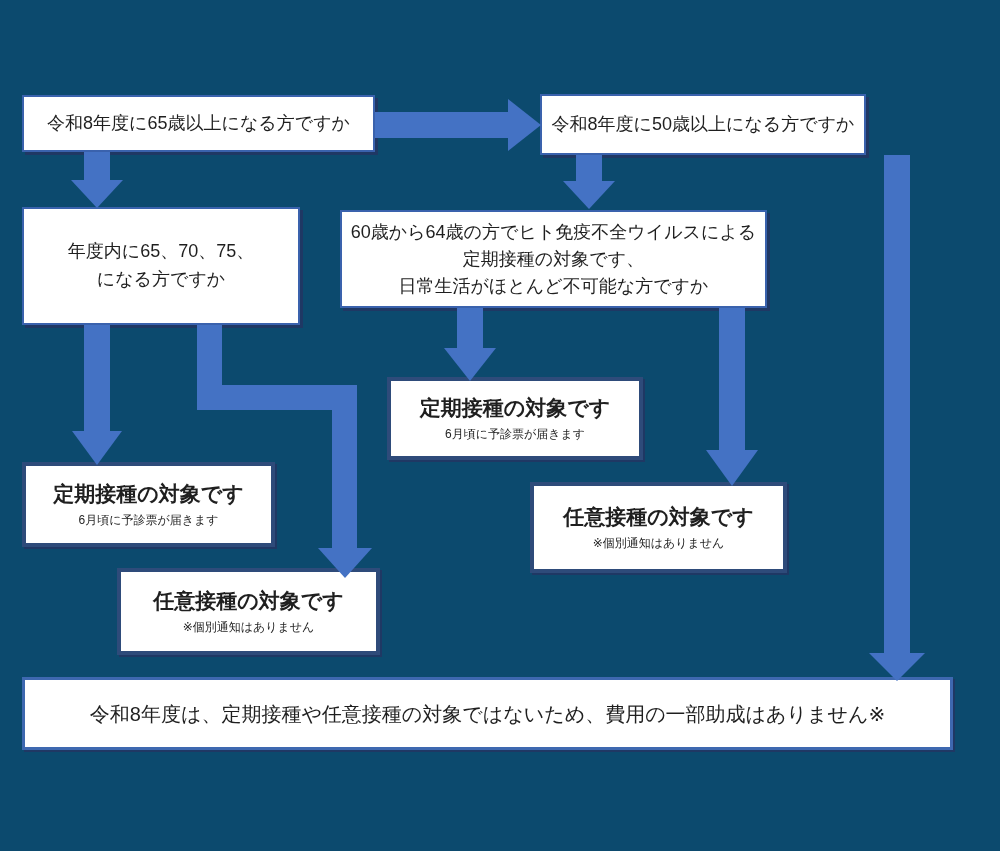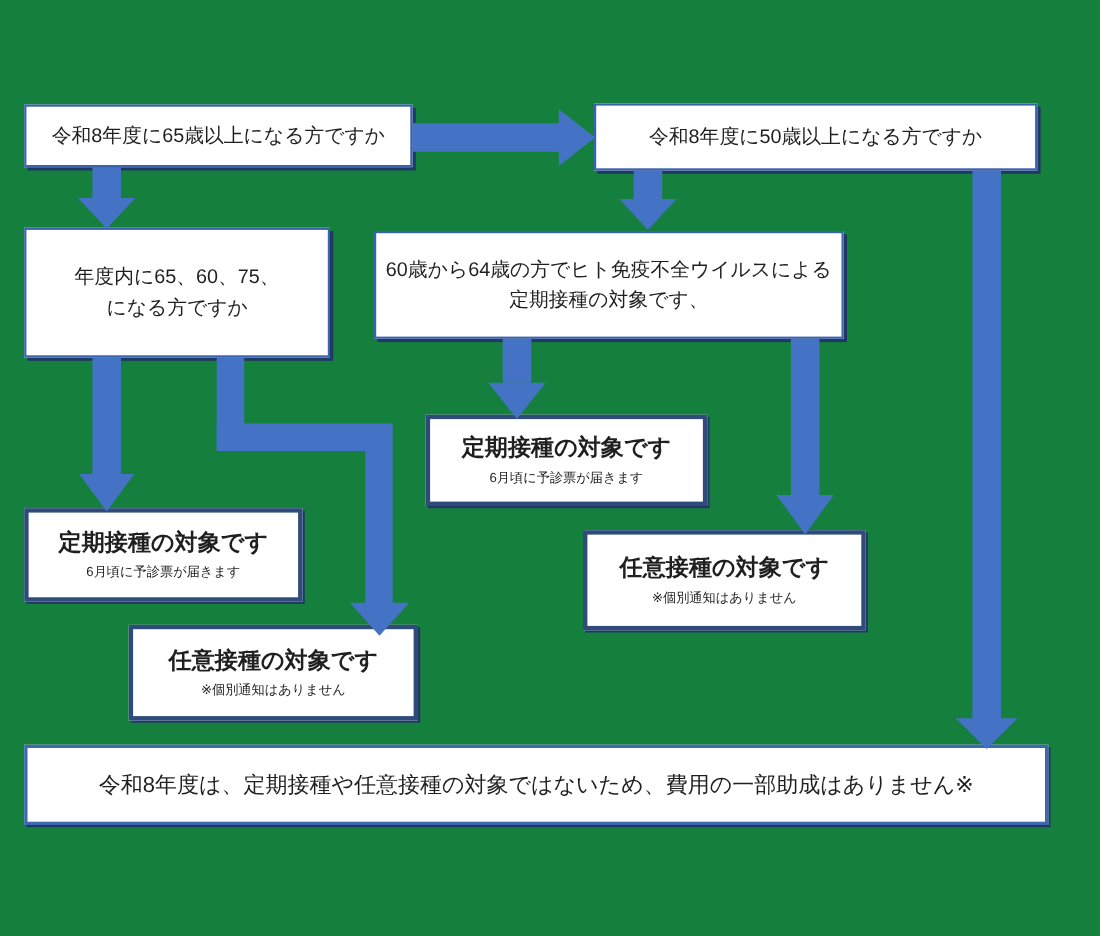--- a/index.html
+++ b/index.html
@@ -6,21 +6,21 @@
     --arrow:#4472C4;
     --question-border:#3A62AD;
     --result-border:#2E4B7A;
     --bottom-border:#3E68B0;
     --shadow:#1F3864;
     --box-fill:#FFFFFF;
     --text:#1F1F1F;
   }
   html,body{margin:0;padding:0;background:#000;}
   .canvas{
-    position:relative;width:1000px;height:851px;background:#15803d;
+    position:relative;width:1000px;height:851px;background:#0c4a6e;
     font-family:"Liberation Sans","DejaVu Sans",sans-serif;
     color:var(--text);overflow:hidden;
   }
   .box{
     position:absolute;background:var(--box-fill);box-sizing:border-box;
     display:flex;align-items:center;justify-content:center;text-align:center;
     z-index:1;
   }
   .qbox{
     border:2px solid var(--question-border);
@@ -57,35 +57,36 @@
 </style>
 </head>
 <body>
 
 <div class="canvas">
 
   <div class="box qbox" style="left:22px;top:95px;width:353px;height:57px;">
     <div class="q-text">令和8年度に65歳以上になる方ですか</div>
   </div>
 
-  <div class="box qbox" style="left:540px;top:94px;width:403px;height:61px;">
+  <div class="box qbox" style="left:540px;top:94px;width:326px;height:61px;">
     <div class="q-text">令和8年度に50歳以上になる方ですか</div>
   </div>
 
   <div class="box qbox" style="left:22px;top:207px;width:278px;height:118px;">
     <div class="multiline">
-      <div>年度内に65、60、75、</div>
+      <div>年度内に65、70、75、</div>
       <div>になる方ですか</div>
     </div>
   </div>
 
   <div class="box qbox" style="left:340px;top:210px;width:427px;height:98px;">
     <div class="multiline" style="line-height:1.5;">
       <div>60歳から64歳の方でヒト免疫不全ウイルスによる</div>
       <div>定期接種の対象です、</div>
+      <div>日常生活がほとんど不可能な方ですか</div>
     </div>
   </div>
 
   <div class="box rbox" style="left:22px;top:462px;width:253px;height:85px;">
     <div class="r-title">定期接種の対象です</div>
     <div class="r-sub">6月頃に予診票が届きます</div>
   </div>
 
   <div class="box rbox" style="left:387px;top:377px;width:256px;height:83px;">
     <div class="r-title">定期接種の対象です</div>

